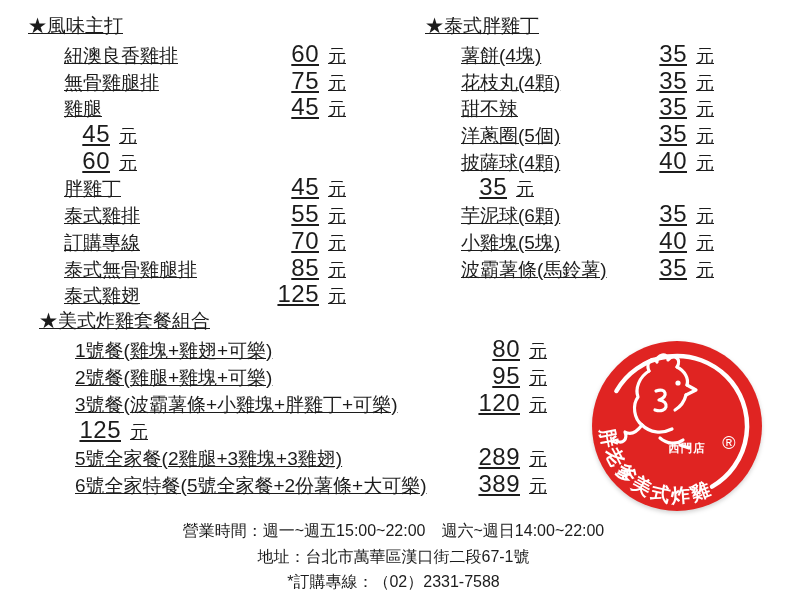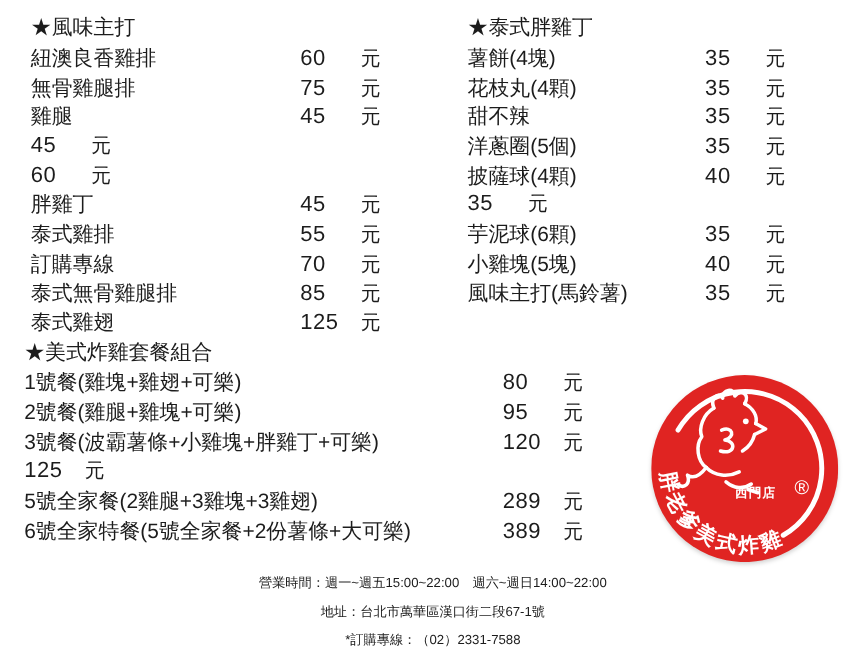--- a/index.html
+++ b/index.html
@@ -4,42 +4,42 @@
 <style>
   html, body { margin: 0; padding: 0; }
   body {
     width: 787px; height: 605px;
     background: #ffffff;
     color: #1c1c1c;
     font-family: "Liberation Sans", sans-serif;
     position: relative;
     overflow: hidden;
   }
-  .section { position: absolute; }
+  .section { position: absolute; text-decoration: underline; }
   .section-title {
     font-size: 19px; height: 28px; line-height: 28px;
     white-space: nowrap;
   }
   .menu-row {
     display: flex; align-items: baseline;
-    height: 26.7px; font-size: 19px;
+    height: 26.7px; font-size: 19px; margin-left: 36px;
   }
   .item-name { flex: 1; white-space: nowrap; }
-  .item-price { text-align: left; min-width: 46px; font-size: 20px; letter-spacing: 0.5px; }
+  .item-price { text-align: right; min-width: 46px; font-size: 24px; letter-spacing: 0.5px; }
   .item-unit { width: 22px; margin-left: 9px; font-size: 18px; }
 
   #main-section   { left: 28px;  top: 12px;  width: 322px; }
   #sides-section  { left: 425px; top: 12px;  width: 293px; }
-  #combos-section { left: 22px;  top: 306px; width: 512px; }
+  #combos-section { left: 39px;  top: 306px; width: 512px; }
   #combos-section .section-title { height: 29px; line-height: 29px; }
   #combos-section .menu-row { height: 27px; }
 
   .footer {
     position: absolute; left: 0; top: 518px; width: 787px;
-    text-align: center; font-size: 12px; line-height: 25.5px;
+    text-align: center; font-size: 16px; line-height: 25.5px;
   }
   .footer div { white-space: nowrap; }
 
   .logo {
     position: absolute; left: 592px; top: 341px;
     width: 170px; height: 170px;
   }
   .logo svg { display: block; filter: drop-shadow(0 2px 2px rgba(0,0,0,0.18)); }
 </style>
 </head>
@@ -154,21 +154,21 @@
         <span class="item-unit">元</span>
       </div>
 
       <div class="menu-row">
         <span class="item-name">小雞塊(5塊)</span>
         <span class="item-price">40</span>
         <span class="item-unit">元</span>
       </div>
 
       <div class="menu-row">
-        <span class="item-name">風味主打(馬鈴薯)</span>
+        <span class="item-name">波霸薯條(馬鈴薯)</span>
         <span class="item-price">35</span>
         <span class="item-unit">元</span>
       </div>
     </div>
 </div>
 
 <div class="section" id="combos-section">
   <div class="section-title">★美式炸雞套餐組合</div>
   <div>
 

